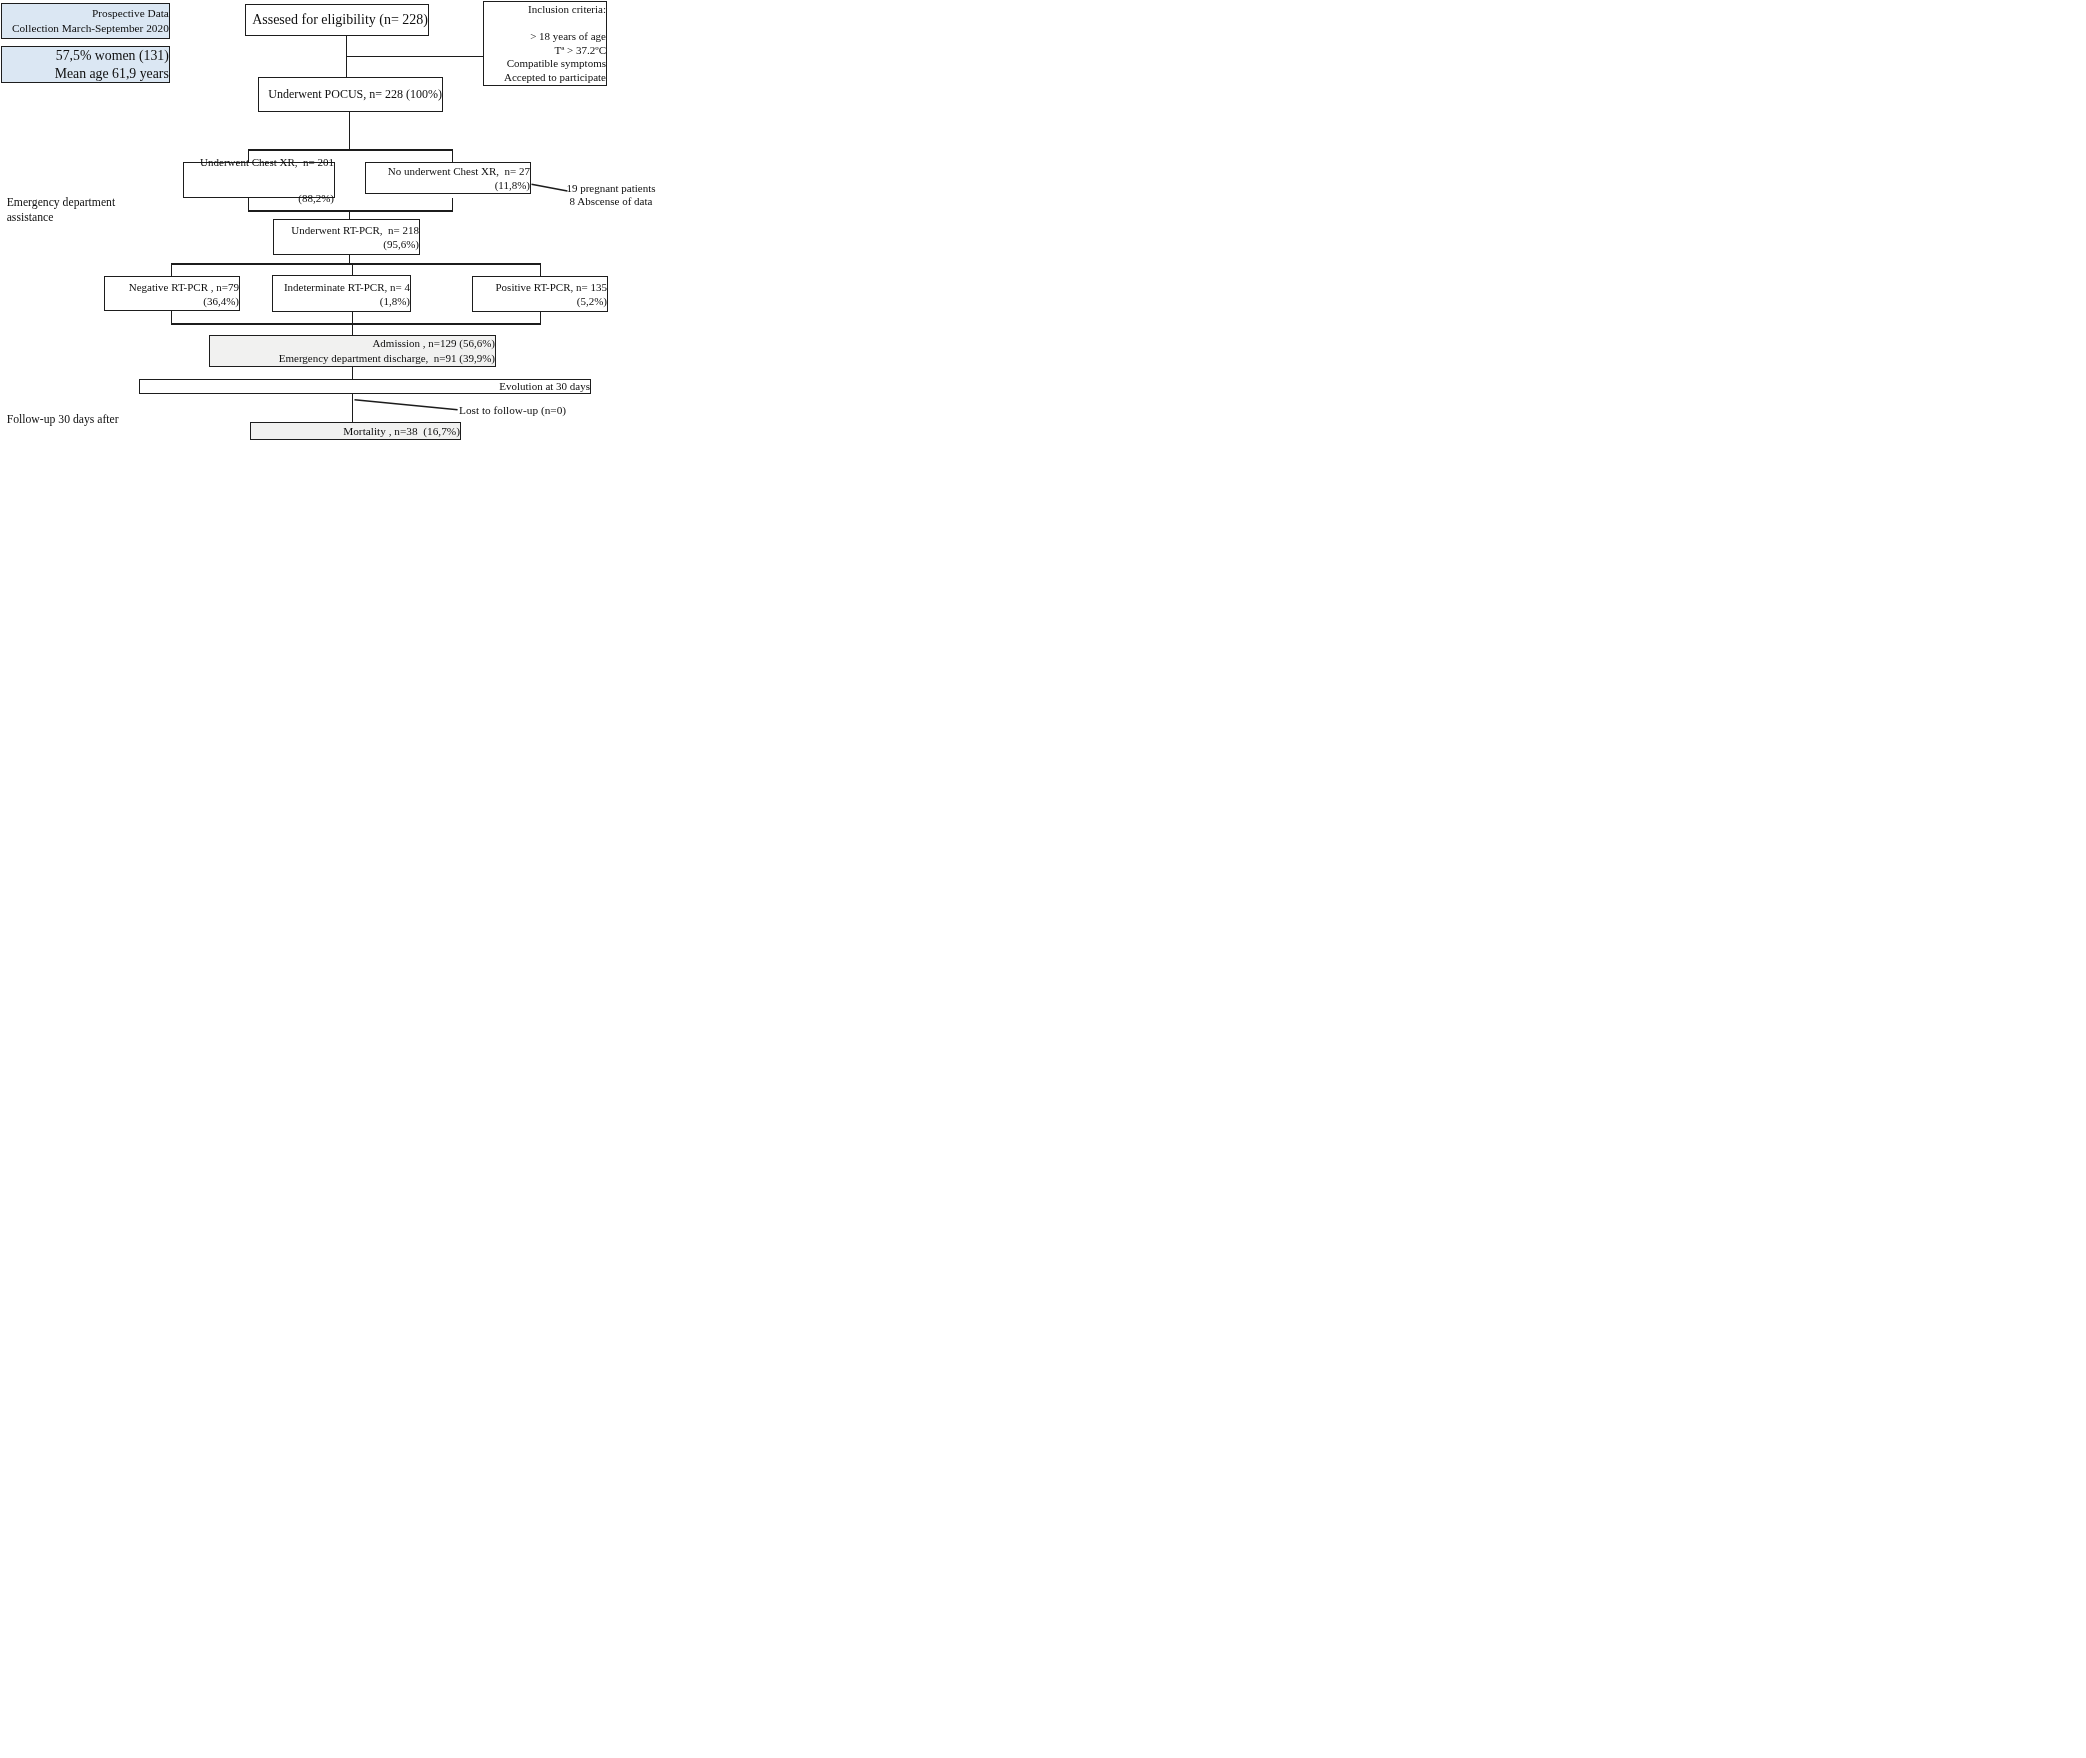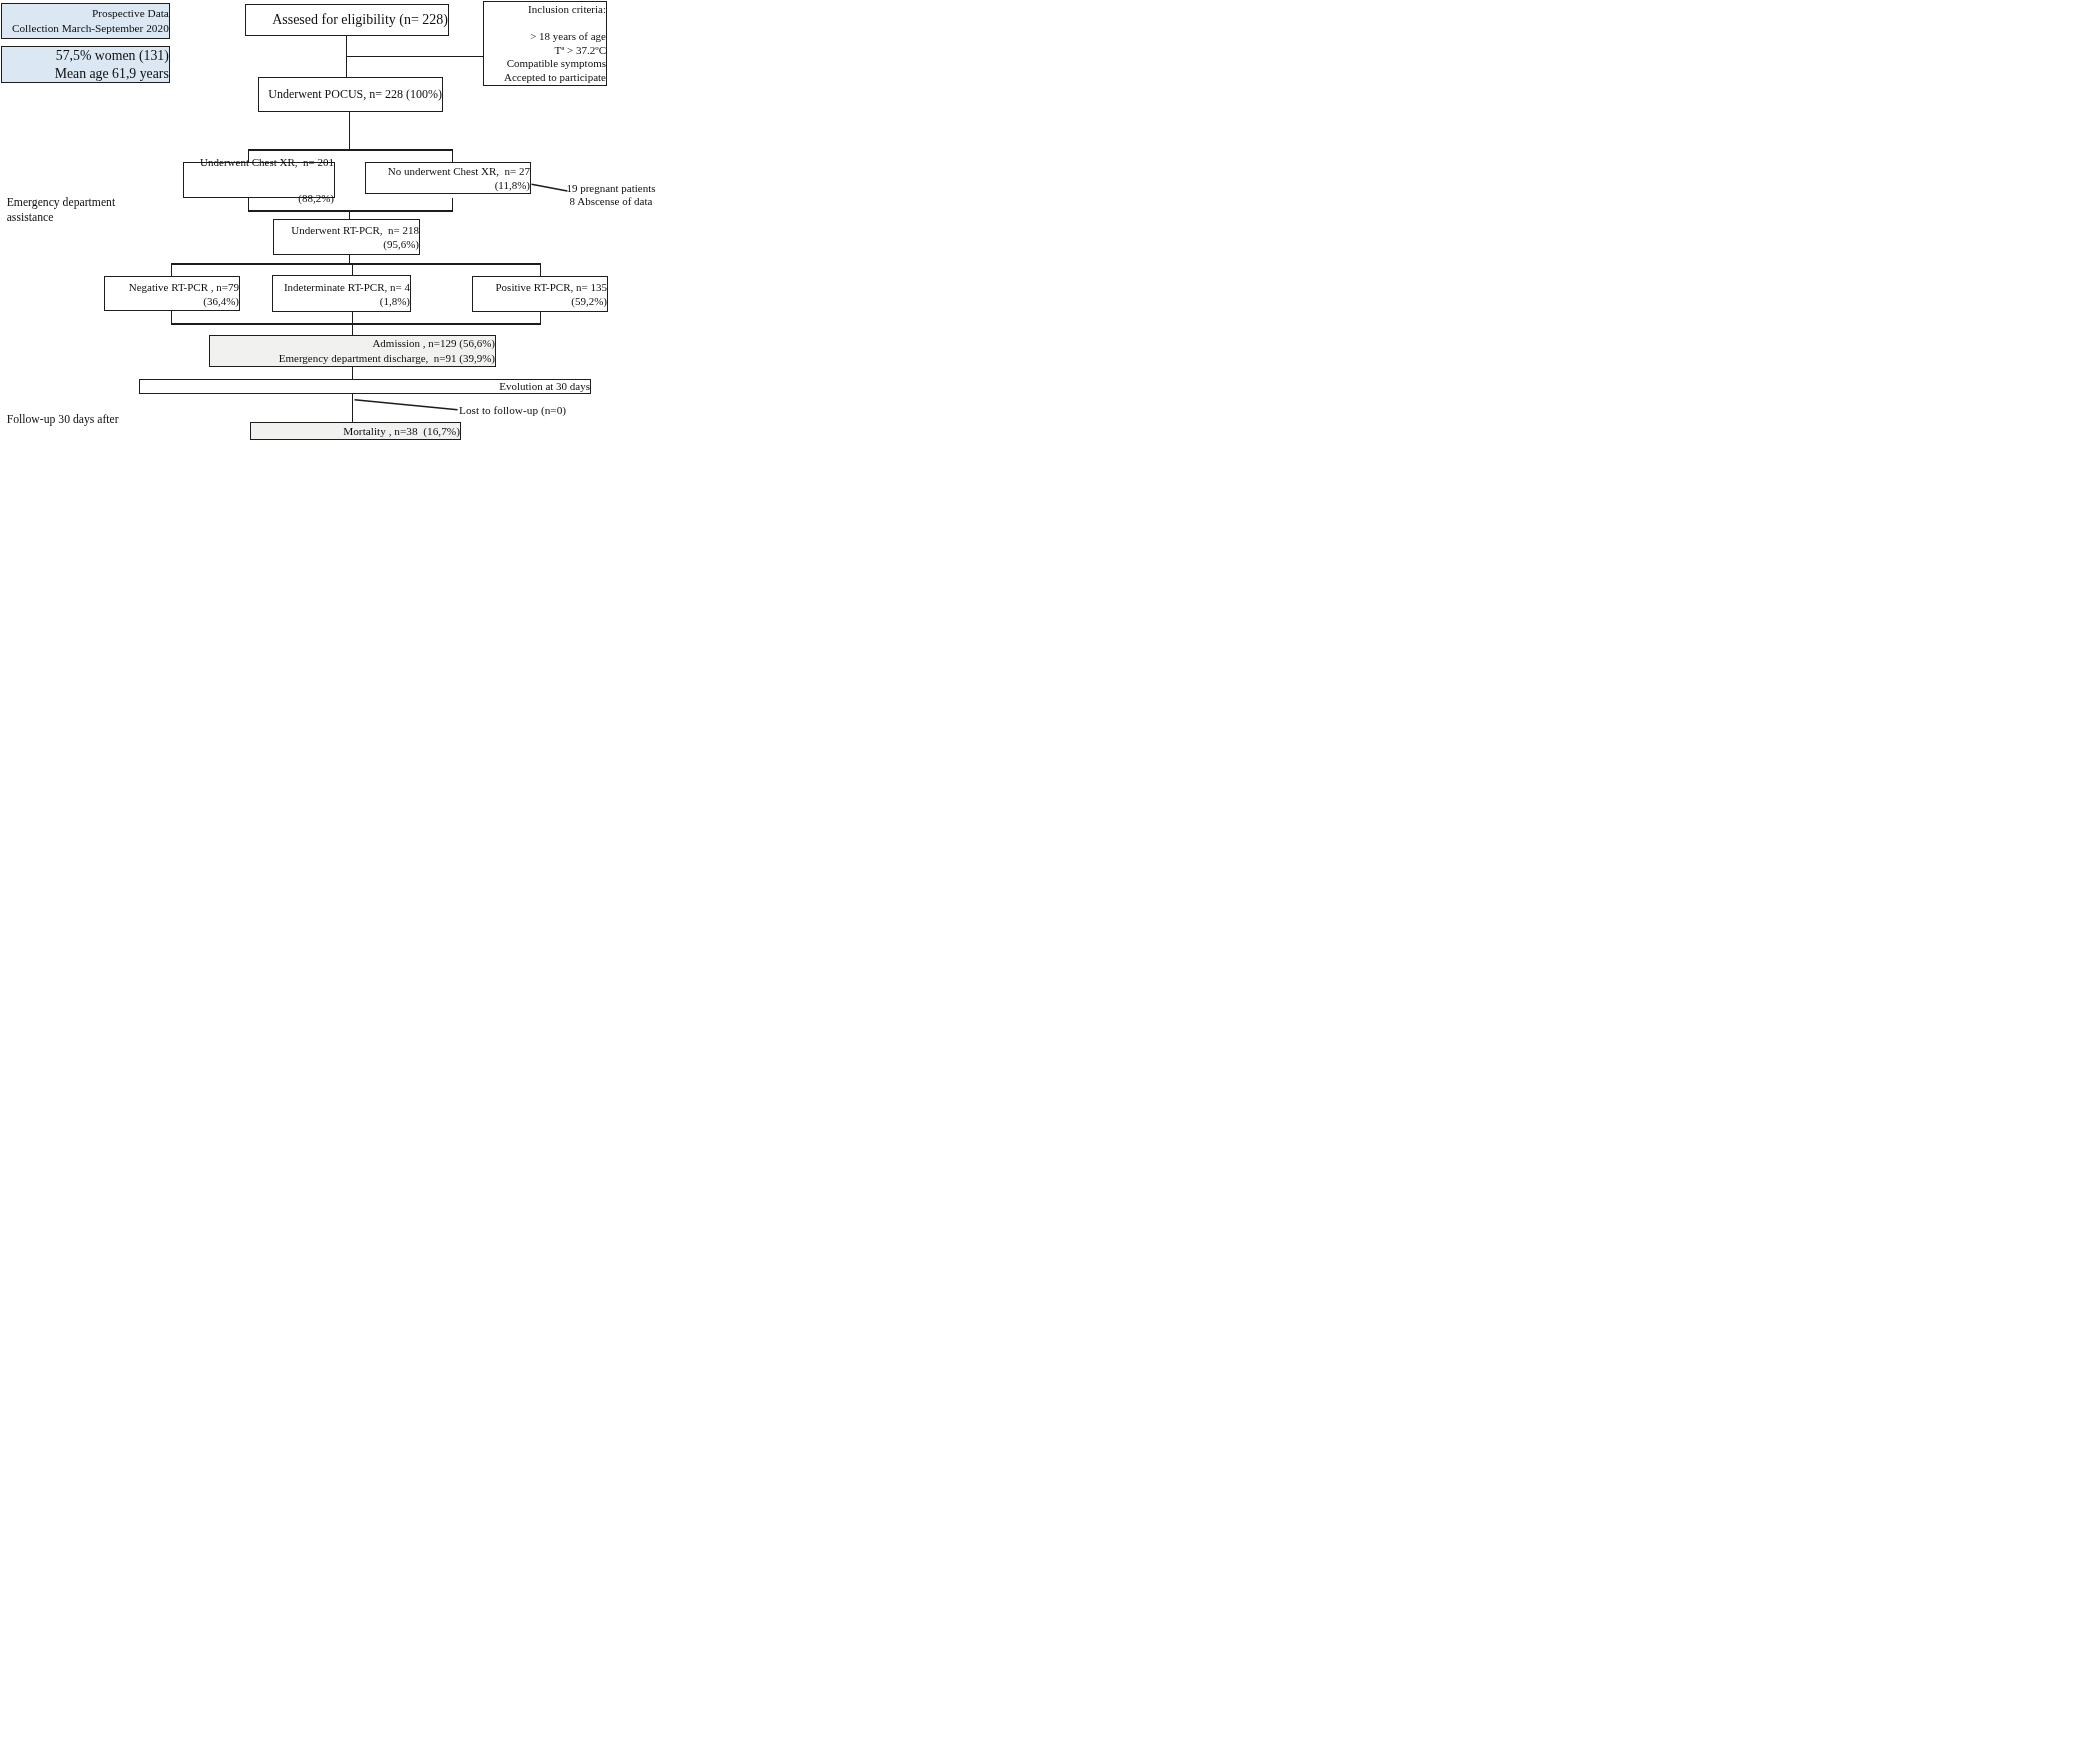--- a/index.html
+++ b/index.html
@@ -29,21 +29,21 @@
 
   <div class="box blue" style="left:0.8px;top:3.3px;width:169px;height:36px;font-size:11.3px;line-height:15px;">
     <div class="bl">Prospective Data</div>
     <div class="bl">Collection March-September 2020</div>
   </div>
   <div class="box blue" style="left:0.8px;top:46px;width:169px;height:37px;font-size:13.8px;line-height:17.5px;">
     <div class="bl">57,5% women (131)</div>
     <div class="bl">Mean age 61,9 years</div>
   </div>
 
-  <div class="box" style="left:245px;top:4.2px;width:204px;height:32px;font-size:14px;">
+  <div class="box" style="left:245px;top:4.2px;width:184px;height:32px;font-size:14px;">
     <div class="bl">Assesed for eligibility (n= 228)</div>
   </div>
 
   <div class="box" style="left:483px;top:0.8px;width:124px;height:85px;justify-content:flex-start;padding-top:1.7px;font-size:11px;line-height:13.8px;">
     <div class="bl" style="margin-bottom:12.5px;">Inclusion criteria:</div>
     <div class="bl">&gt; 18 years of age</div>
     <div class="bl">Tª &gt; 37.2ºC</div>
     <div class="bl">Compatible symptoms</div>
     <div class="bl">Accepted to participate</div>
   </div>
@@ -69,21 +69,21 @@
   <div class="box" style="left:104px;top:276px;width:136px;height:35px;font-size:11px;line-height:14px;padding-left:14px;">
     <div class="bl">Negative RT-PCR , n=79</div>
     <div class="bl">(36,4%)</div>
   </div>
   <div class="box" style="left:272px;top:275px;width:139px;height:37px;font-size:11px;line-height:14px;">
     <div class="bl">Indeterminate RT-PCR, n= 4</div>
     <div class="bl">(1,8%)</div>
   </div>
   <div class="box" style="left:472px;top:276px;width:136px;height:36px;font-size:11px;line-height:14px;">
     <div class="bl">Positive RT-PCR, n= 135</div>
-    <div class="bl">(59,2%)</div>
+    <div class="bl">(5,2%)</div>
   </div>
 
   <div class="box gray" style="left:209px;top:335px;width:287px;height:32px;font-size:11px;line-height:14.6px;">
     <div class="bl">Admission , n=129 (56,6%)</div>
     <div class="bl">Emergency department discharge,  n=91 (39,9%)</div>
   </div>
 
   <div class="box" style="left:139px;top:379px;width:452px;height:15px;font-size:11px;">
     <div class="bl">Evolution at 30 days</div>
   </div>

